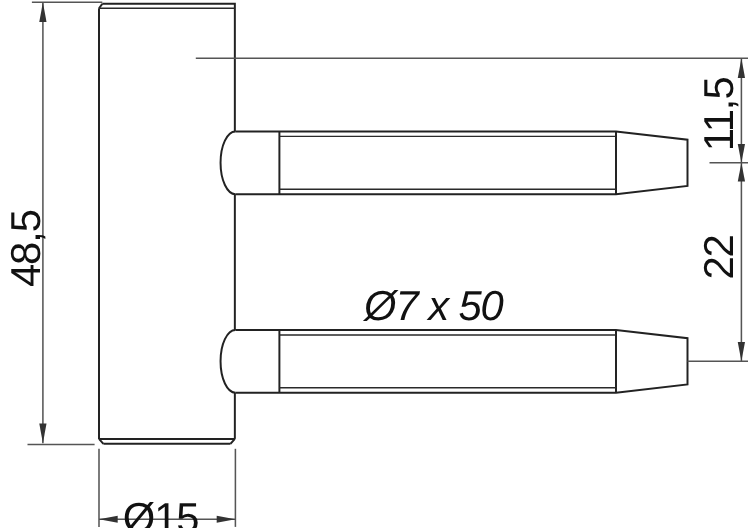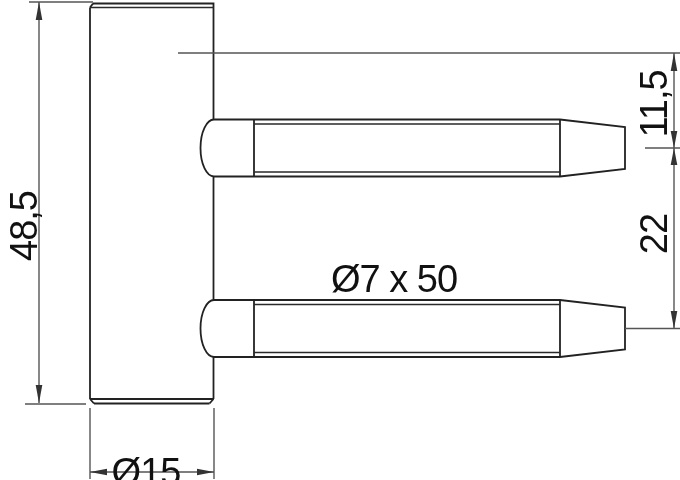--- a/index.html
+++ b/index.html
@@ -89,17 +89,17 @@
       <polygon class="arrow" points="214,472 197,468.8 197,475.2"></polygon>
     </g>
   </svg>
 
   <div class="lbl rot" style="left:24px; top:226px;">48,5</div>
 
   <div class="lbl rot" style="left:654px; top:104px;">11,5</div>
 
   <div class="lbl rot" style="left:654px; top:234px;">22</div>
 
-  <div class="lbl" style="left:394px; top:279px;">Ø7 x 50</div>
+  <div class="lbl" style="left:394px; top:279px;font-style:italic;">Ø7 x 50</div>
 
   <div class="lbl" style="left:146px; top:472px;">Ø15</div>
 
 </div>
 
 </body></html>

